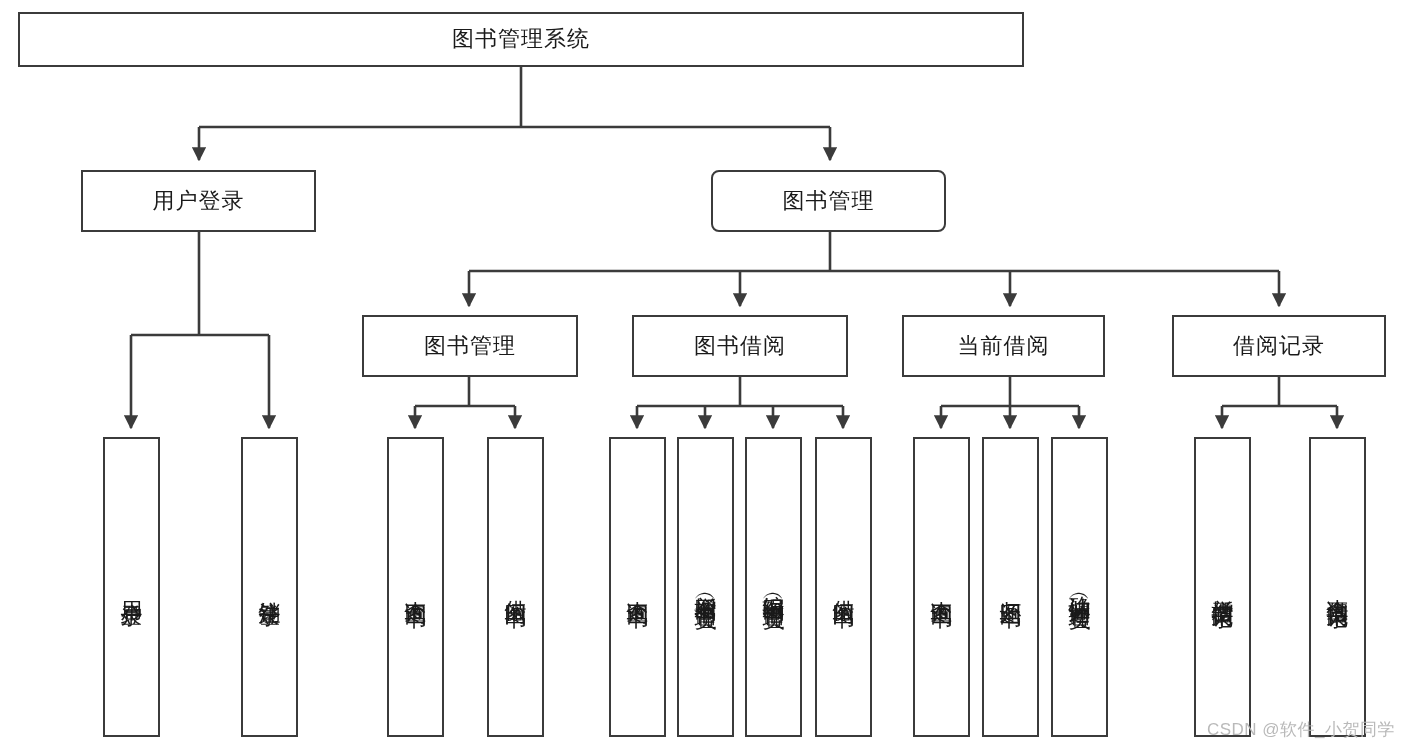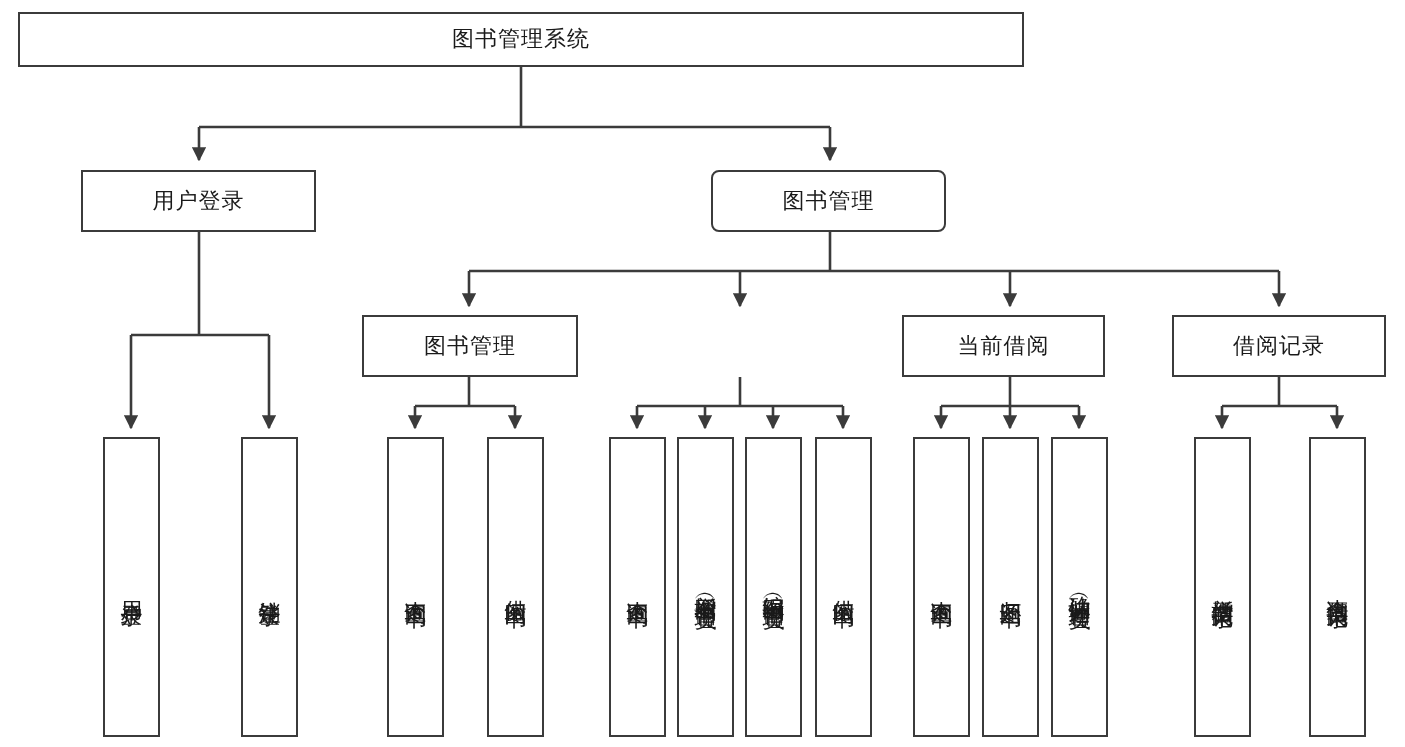--- a/index.html
+++ b/index.html
@@ -83,20 +83,23 @@
   <div class="node h" style="left:81px;top:170px;width:235px;height:62px;">
     <span>用户登录</span>
   </div>
   <div class="node h" style="left:711px;top:170px;width:235px;height:62px;border-radius:8px;">
     <span>图书管理</span>
   </div>
 
   <div class="node h" style="left:362px;top:315px;width:216px;height:62px;">
     <span>图书管理</span>
   </div>
+  <div class="node h" style="left:632px;top:315px;width:216px;height:62px;">
+    <span>图书借阅</span>
+  </div>
   <div class="node h" style="left:902px;top:315px;width:203px;height:62px;">
     <span>当前借阅</span>
   </div>
   <div class="node h" style="left:1172px;top:315px;width:214px;height:62px;text-align:center;">
     <span>借阅记录</span>
   </div>
 
   <div class="node v" style="left:103px;top:437px;width:57px;height:300px;">
     <span class="vtxt">用户登录</span>
   </div>
@@ -134,14 +137,15 @@
     <span class="vtxt">确认归还（管理员）</span>
   </div>
 
   <div class="node v" style="left:1194px;top:437px;width:57px;height:300px;">
     <span class="vtxt">新增借阅记录</span>
   </div>
   <div class="node v" style="left:1309px;top:437px;width:57px;height:300px;">
     <span class="vtxt">查询借阅记录</span>
   </div>
 
+  <div id="watermark">CSDN @软件_小贺同学</div>
 
 </div>
 
 </body></html>

